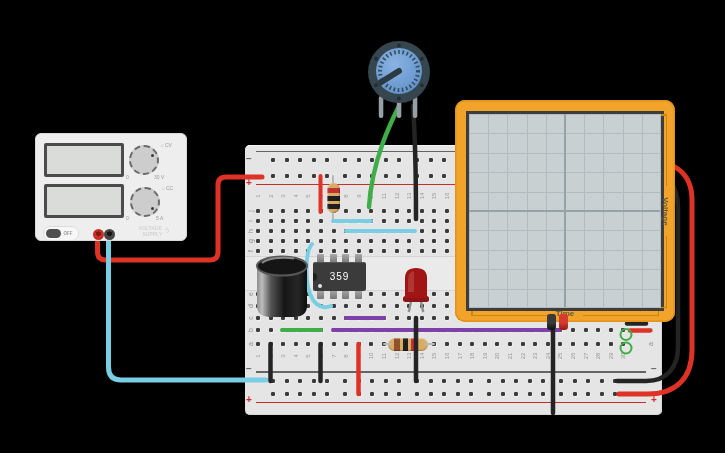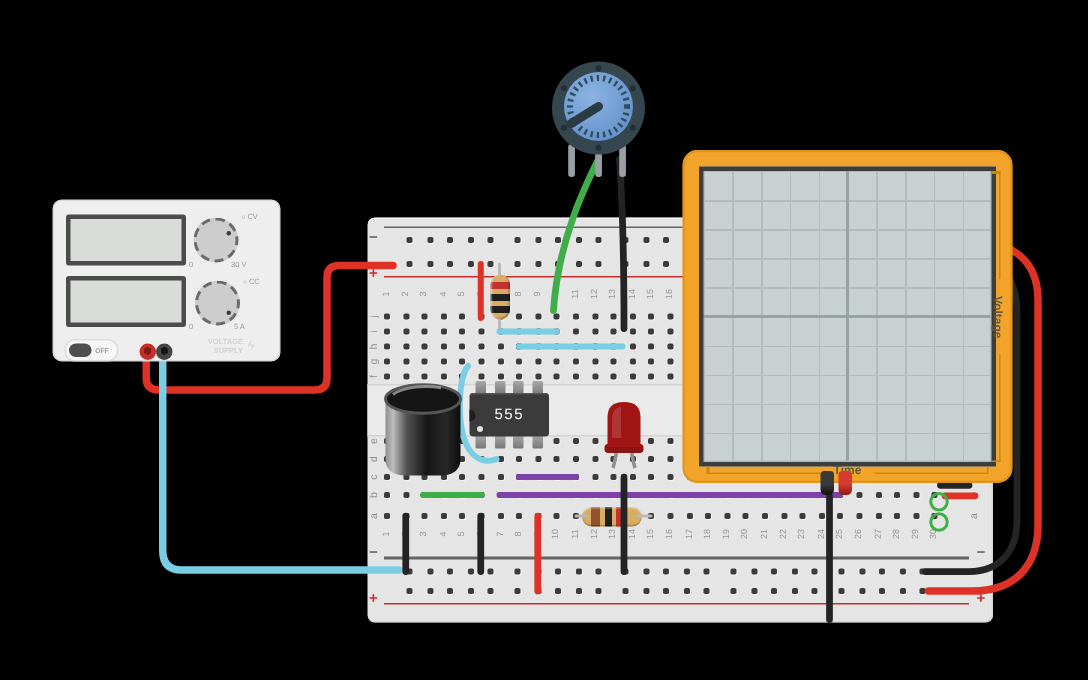--- a/index.html
+++ b/index.html
@@ -693,21 +693,21 @@
     <div class="ic-pin" style="left:16.6px;top:0"></div>
     <div class="ic-pin" style="left:29.2px;top:0"></div>
     <div class="ic-pin" style="left:41.8px;top:0"></div>
     <div class="ic-pin" style="left:4px;top:36px"></div>
     <div class="ic-pin" style="left:16.6px;top:36px"></div>
     <div class="ic-pin" style="left:29.2px;top:36px"></div>
     <div class="ic-pin" style="left:41.8px;top:36px"></div>
     <div id="ic-body">
       <div id="ic-notch"></div>
       <div id="ic-dot"></div>
-      <span id="ic-label">555</span>
+      <span id="ic-label">359</span>
     </div>
   </div>
 
   <div id="res-v"></div>
   <div id="res-h"></div>
 
   <div id="led">
     <svg width="30" height="50">
       <path d="M10 36 Q8.5 45 7.6 47" stroke="#8f8f8f" stroke-width="2.4" fill="none"></path>
       <path d="M20 36 Q21.5 45 22.4 47" stroke="#8f8f8f" stroke-width="2.4" fill="none"></path>

